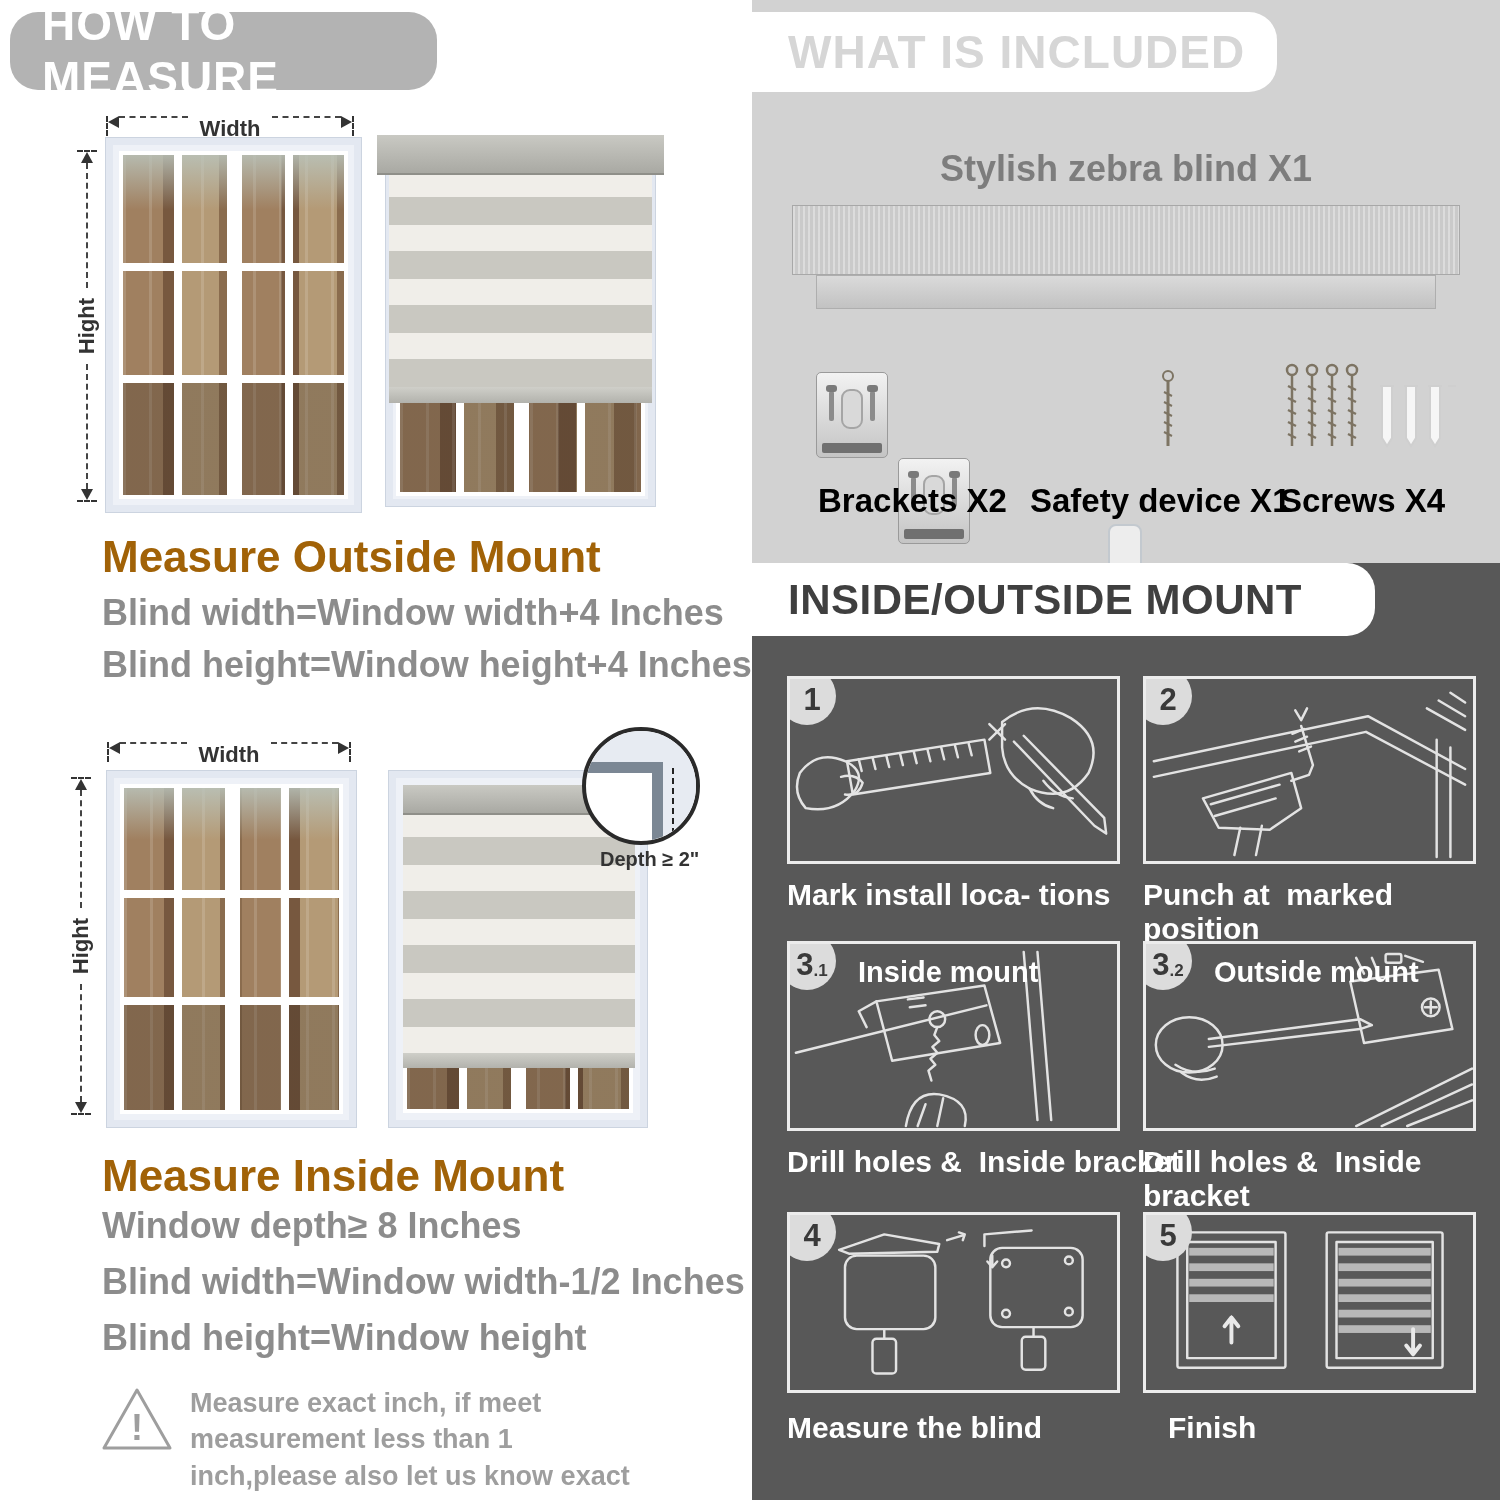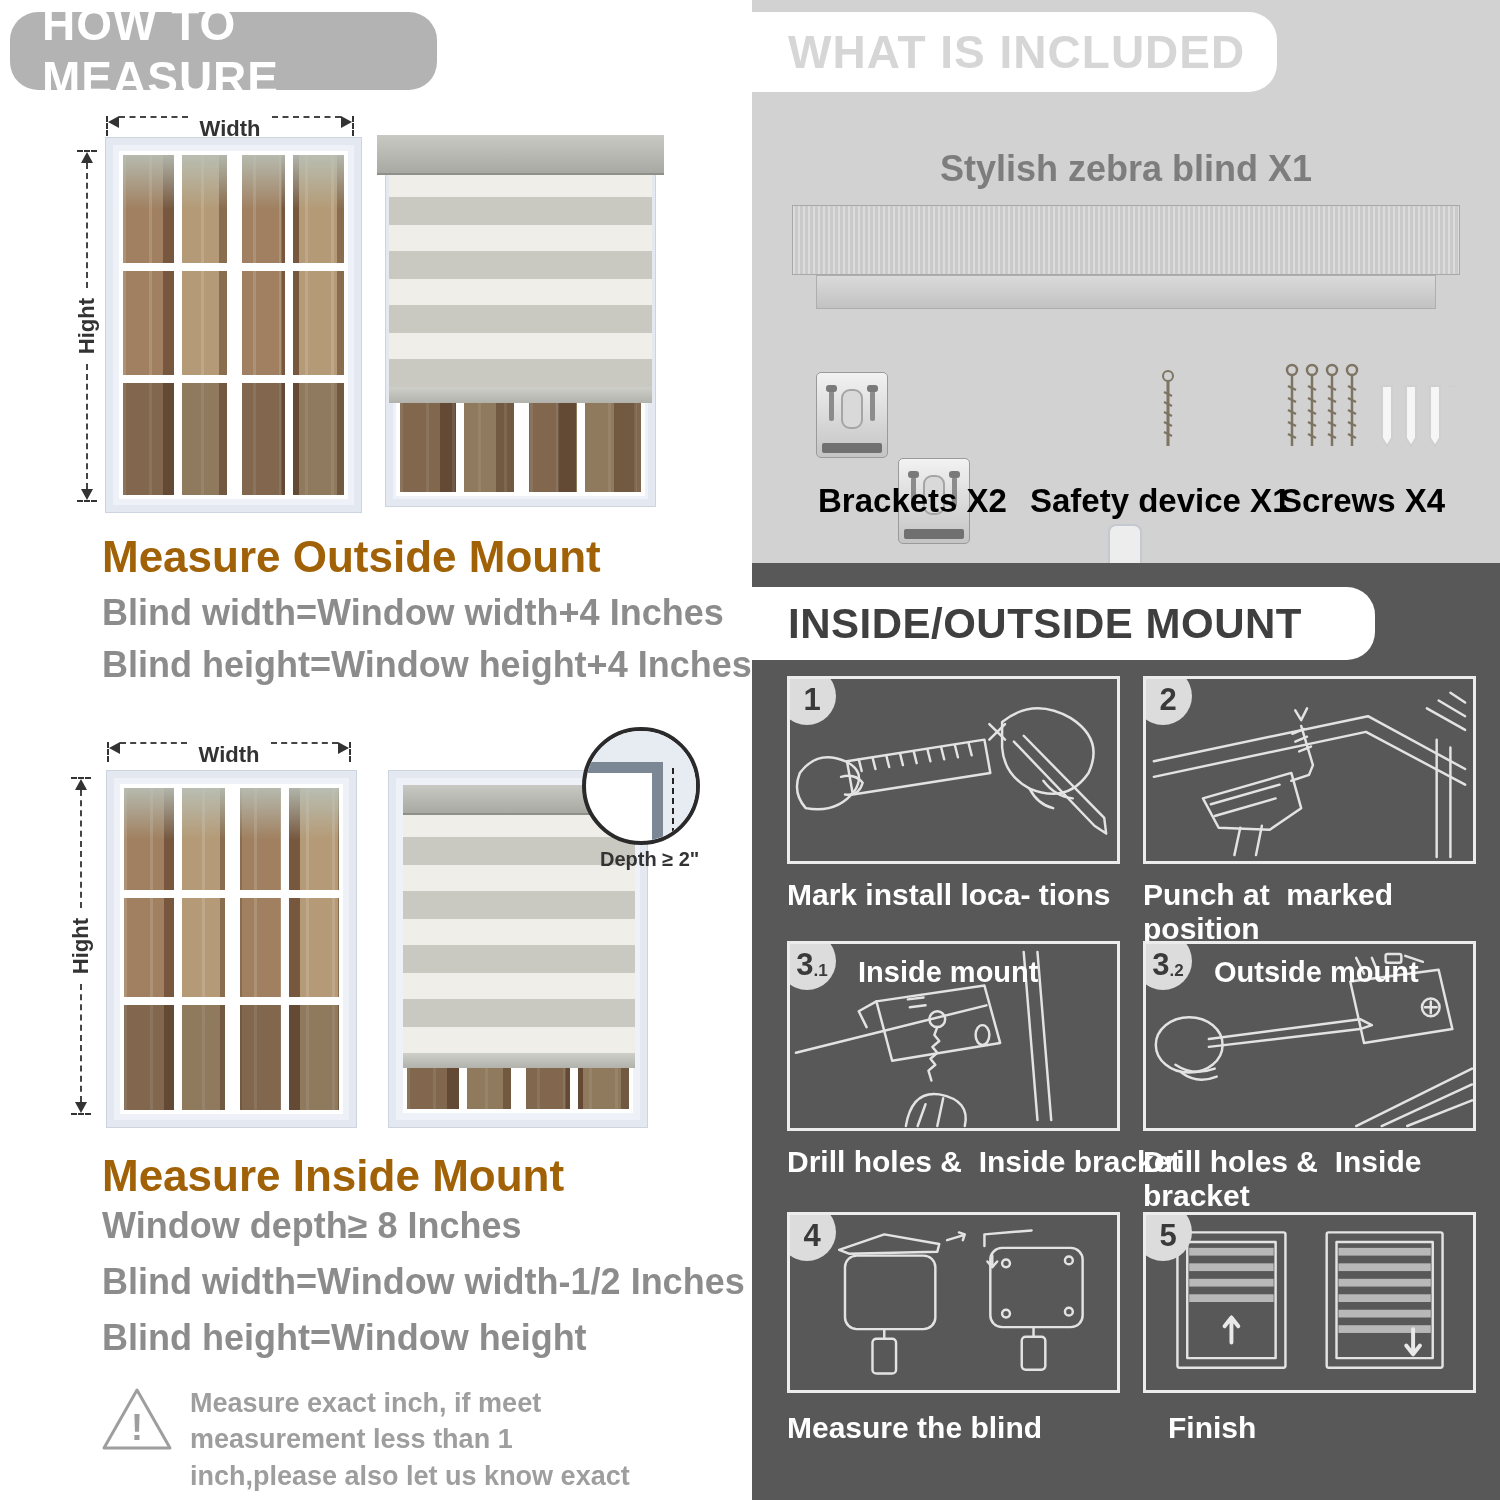--- a/index.html
+++ b/index.html
@@ -7,21 +7,21 @@
           font-family:"Liberation Sans",sans-serif;-webkit-font-smoothing:antialiased;}
   .abs{position:absolute;}
 
   
   .pill-left{left:10px;top:12px;width:427px;height:78px;background:#b3b3b3;border-radius:28px;
              display:flex;align-items:center;padding-left:32px;box-sizing:border-box;}
   .pill-left span{color:#ffffff;font-weight:bold;font-size:46px;letter-spacing:1px;}
   .pill-included{left:0;top:12px;width:525px;height:80px;background:#ffffff;border-radius:0 28px 28px 0;
              display:flex;align-items:center;padding-left:36px;box-sizing:border-box;}
   .pill-included span{color:#d6d6d6;font-weight:bold;font-size:46px;letter-spacing:1px;}
-  .pill-mount{left:0;top:24px;width:623px;height:73px;background:#ffffff;border-radius:0 28px 28px 0;
+  .pill-mount{left:0;top:0;width:623px;height:73px;background:#ffffff;border-radius:0 28px 28px 0;
              display:flex;align-items:center;padding-left:36px;box-sizing:border-box;}
   .pill-mount span{color:#3f3f3f;font-weight:bold;font-size:42px;letter-spacing:0.5px;}
 
   
   .left-half{left:0;top:0;width:752px;height:1500px;background:#ffffff;}
   .right-half{left:752px;top:0;width:748px;height:1500px;}
   .included-sec{left:0;top:0;width:748px;height:563px;background:#d2d2d2;}
   .mount-sec{left:0;top:563px;width:748px;height:937px;background:#585858;}
 
   

